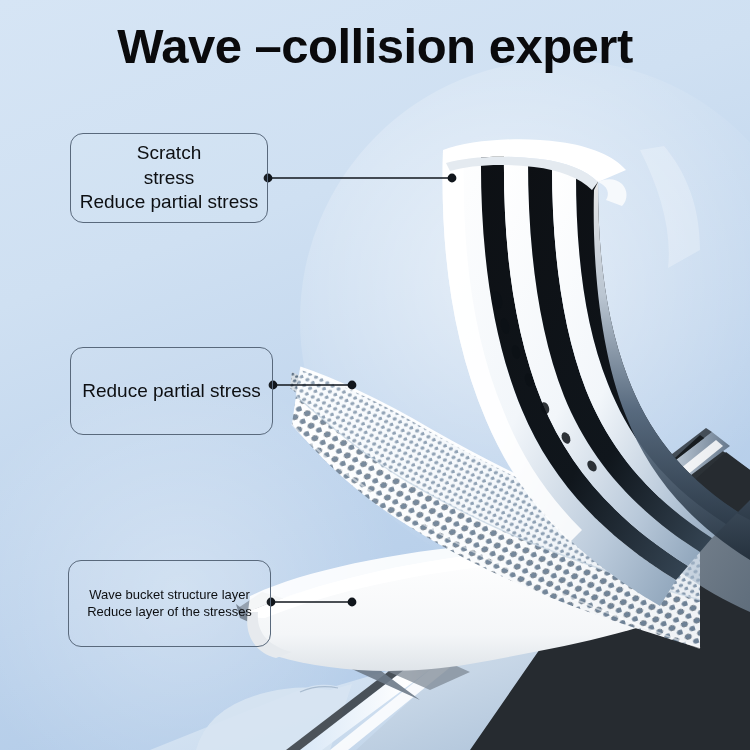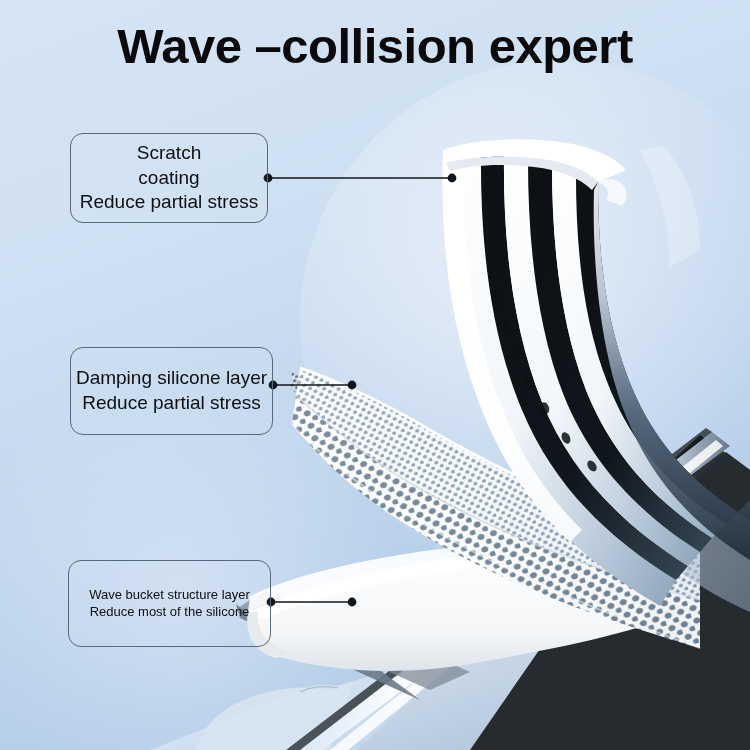--- a/index.html
+++ b/index.html
@@ -287,32 +287,31 @@
 
       <line x1="271" y1="602" x2="352" y2="602"></line>
       <circle cx="271" cy="602" r="3.6"></circle>
       <circle cx="352" cy="602" r="3.6"></circle>
     </g>
   </svg>
 
   <div class="callout" id="callout-1">
     <div class="ctext">
       <span class="ln">Scratch</span>
-      <span class="ln">coating</span>
+      <span class="ln">stress</span>
       <span class="ln">Reduce partial stress</span>
     </div>
   </div>
 
   <div class="callout" id="callout-2">
     <div class="ctext">
-      <span class="ln">Damping silicone layer</span>
       <span class="ln">Reduce partial stress</span>
     </div>
   </div>
 
   <div class="callout" id="callout-3">
     <div class="ctext">
       <span class="ln">Wave bucket structure layer</span>
-      <span class="ln">Reduce most of the silicone</span>
+      <span class="ln">Reduce layer of the stresses</span>
     </div>
   </div>
 
 </div>
 
 </body></html>

